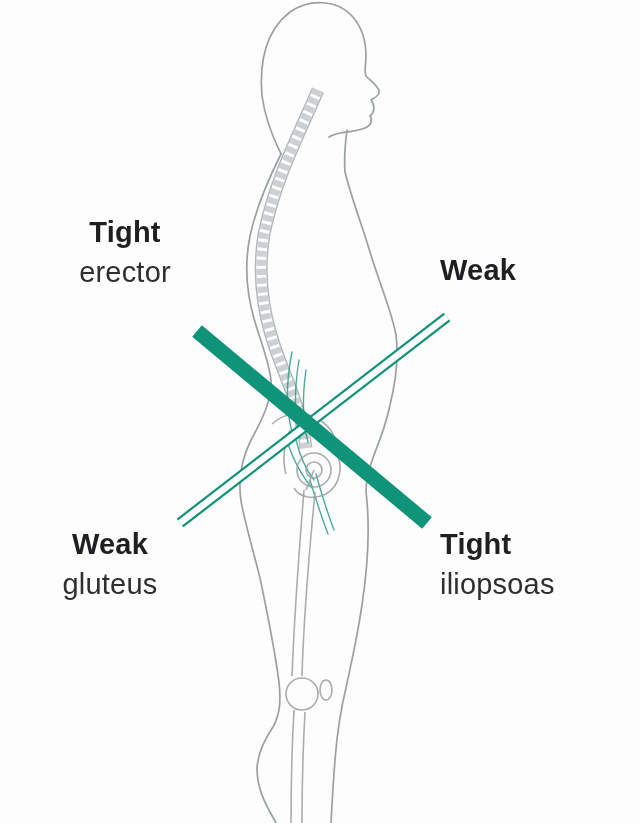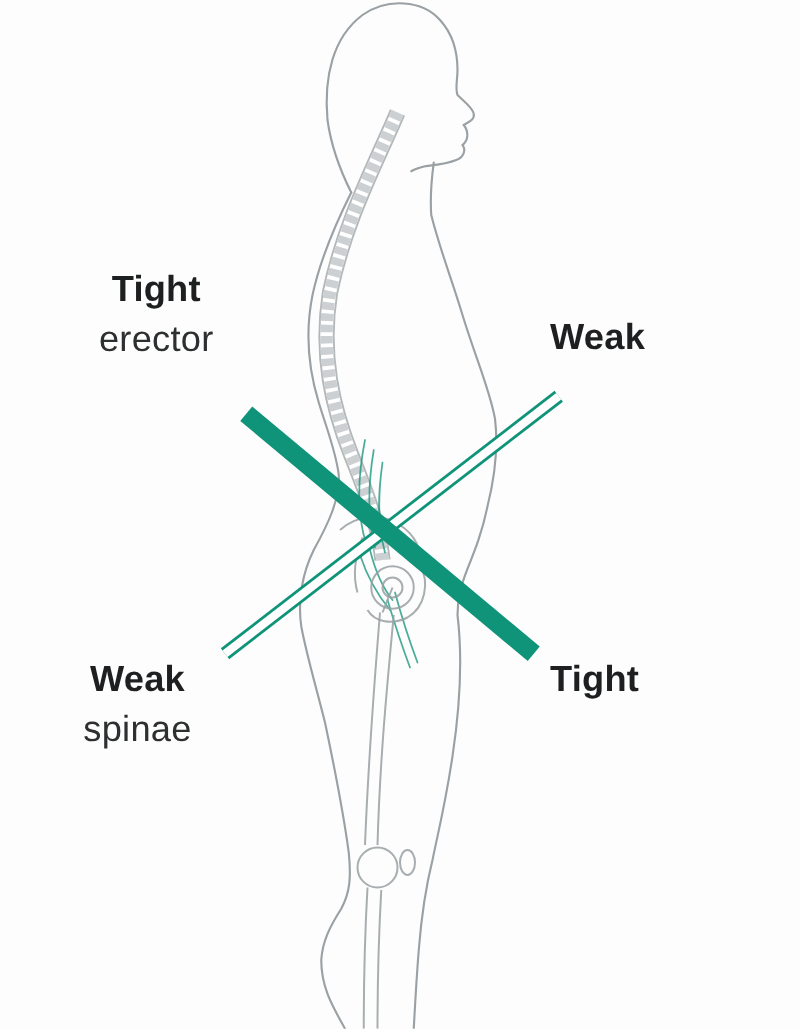--- a/index.html
+++ b/index.html
@@ -130,20 +130,21 @@
     <div class="em">Tight</div>
     <div>erector</div>
   </div>
 
   <div class="label ur">
     <div class="em">Weak</div>
   </div>
 
   <div class="label ll centered">
     <div class="em">Weak</div>
-    <div>spinae</div>
+    <div>gluteus</div>
   </div>
 
   <div class="label lr">
     <div class="em">Tight</div>
+    <div>iliopsoas</div>
   </div>
 
 </div>
 
 </body></html>

